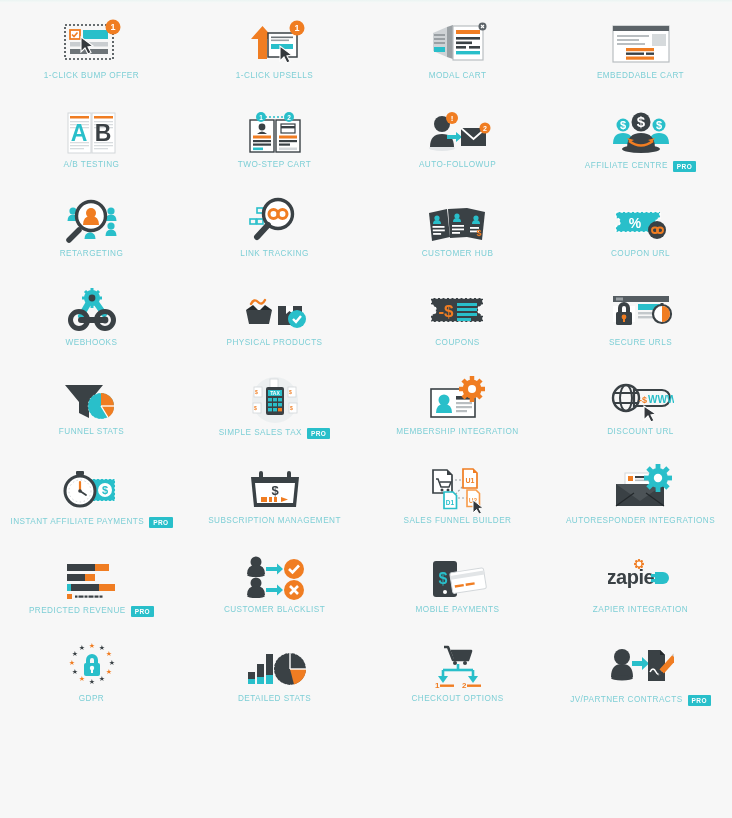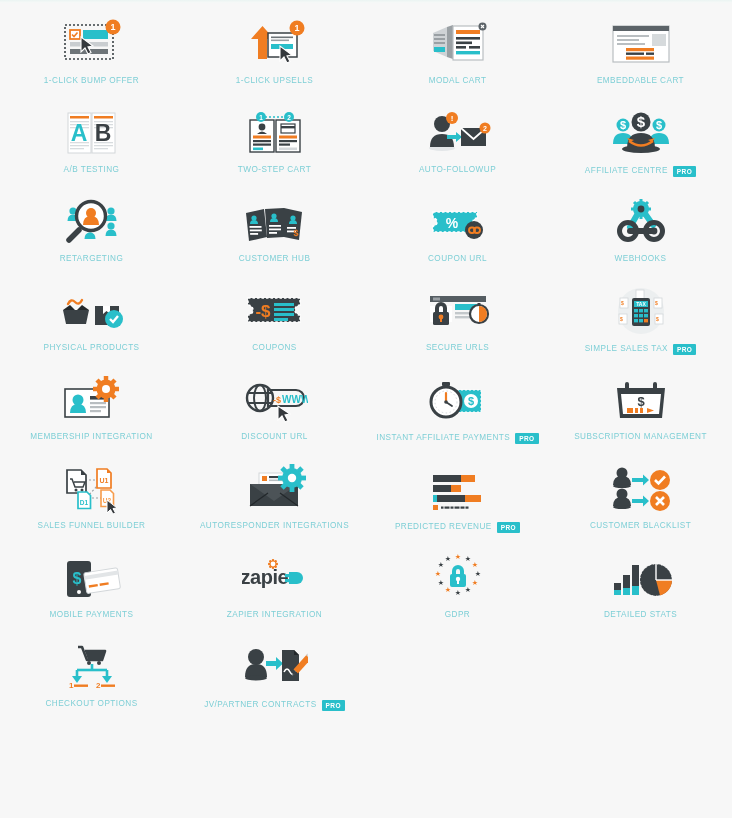--- a/index.html
+++ b/index.html
@@ -44,21 +44,20 @@
     align-items: center;
     justify-content: center;
     position: relative;
   }
   .icon-box svg { display: block; }
   .feature-label-row {
     display: flex;
     align-items: center;
     justify-content: center;
     gap: 5px;
-    margin-top: 5px;
     white-space: nowrap;
   }
   .feature-label {
     color: #7ecfd6;
     font-size: 8.2px;
     letter-spacing: 0.45px;
     font-family: "Liberation Sans", sans-serif;
     font-weight: 400;
     text-transform: uppercase;
     line-height: 1;
@@ -279,20 +278,41 @@
   <path d="M24 28 q0 -9 8 -9 q8 0 8 9 z" fill="#f07d22"></path>
 </svg>
       </div>
       <div class="feature-label-row">
         <span class="feature-label">RETARGETING</span>
       </div>
     </div>
     <div class="feature-cell">
       <div class="icon-box">
         <svg width="66" height="50" viewBox="0 0 66 50">
+  <g stroke="#29bfca" stroke-width="1.6" fill="none">
+    <rect x="8" y="22" width="6" height="5"></rect>
+            <rect x="15" y="22" width="6" height="5"></rect>
+    <rect x="15" y="11" width="6" height="5"></rect>
+            <rect x="22" y="11" width="6" height="5"></rect>
+  </g>
+  <circle cx="36" cy="17" r="14.5" fill="#ffffff" stroke="#3a4145" stroke-width="3.4"></circle>
+  <g stroke="#f07d22" stroke-width="3" fill="none">
+    <rect x="27" y="12.5" width="9" height="9" rx="4.5"></rect>
+    <rect x="36" y="12.5" width="9" height="9" rx="4.5"></rect>
+  </g>
+  <path d="M26 28 L15 40" stroke="#3a4145" stroke-width="6" stroke-linecap="round"></path>
+</svg>
+      </div>
+      <div class="feature-label-row">
+        <span class="feature-label">LINK TRACKING</span>
+      </div>
+    </div>
+    <div class="feature-cell">
+      <div class="icon-box">
+        <svg width="66" height="50" viewBox="0 0 66 50">
   <g>
    <path d="M4 16 L22 12 L25 40 L7 44 Z" fill="#3a4145"></path>
    <path d="M23 12 L42 11 L42 40 L25 41 Z" fill="#3a4145"></path>
    <path d="M42 11 L60 15 L57 43 L42 40 Z" fill="#3a4145"></path>
   </g>
   <g fill="#29bfca">
     <circle cx="12" cy="21" r="2.6"></circle>
             <path d="M8 27 q0 -4 4 -4 q4 0 4 4 z"></path>
     <circle cx="32" cy="19" r="2.6"></circle>
             <path d="M28 25 q0 -4 4 -4 q4 0 4 4 z"></path>
@@ -409,20 +429,36 @@
   <rect x="30" y="26" width="25" height="2.4" fill="#c3c8cb"></rect>
   <rect x="30" y="30" width="18" height="2.4" fill="#c3c8cb"></rect>
   <circle cx="54" cy="28" r="9" fill="#ffffff" stroke="#3a4145" stroke-width="2.2"></circle>
   <path d="M54 28 L54 20 A8 8 0 0 1 62 28 Z" fill="#f07d22"></path>
   <path d="M54 28 L62 28 A8 8 0 0 1 54 36 Z" fill="#f07d22"></path>
   <rect x="52.5" y="17" width="3" height="3" fill="#3a4145"></rect>
 </svg>
       </div>
       <div class="feature-label-row">
         <span class="feature-label">SECURE URLS</span>
+      </div>
+    </div>
+    <div class="feature-cell">
+      <div class="icon-box">
+        <svg width="66" height="50" viewBox="0 0 66 50">
+  <path d="M6 10 h38 l-14 17 v16 l-10 -5 v-11 z" fill="#3a4145"></path>
+  <circle cx="42" cy="31" r="13" fill="#29bfca"></circle>
+  <circle cx="42" cy="31" r="13" fill="none" stroke="#ffffff" stroke-width="0.7" stroke-dasharray="1,3"></circle>
+  <path d="M42 31 L42 18 A13 13 0 0 1 55 31 Z" fill="#f07d22"></path>
+  <path d="M42 31 L55 31 A13 13 0 0 1 49 42.5 Z" fill="#f07d22"></path>
+  <path d="M42 31 L55 31" stroke="#ffffff" stroke-width="1.3"></path>
+  <path d="M42 31 L49 42.5" stroke="#ffffff" stroke-width="1.3"></path>
+</svg>
+      </div>
+      <div class="feature-label-row">
+        <span class="feature-label">FUNNEL STATS</span>
       </div>
     </div>
     <div class="feature-cell">
       <div class="icon-box">
         <svg width="66" height="50" viewBox="0 0 66 50">
   <circle cx="33" cy="25" r="23" fill="#eceff0"></circle>
   <g fill="#ffffff" stroke="#d3d7da" stroke-width="0.8">
     <rect x="12" y="12" width="8" height="10"></rect>
             <rect x="46" y="12" width="8" height="10"></rect>
     <rect x="11" y="28" width="8" height="10"></rect>

